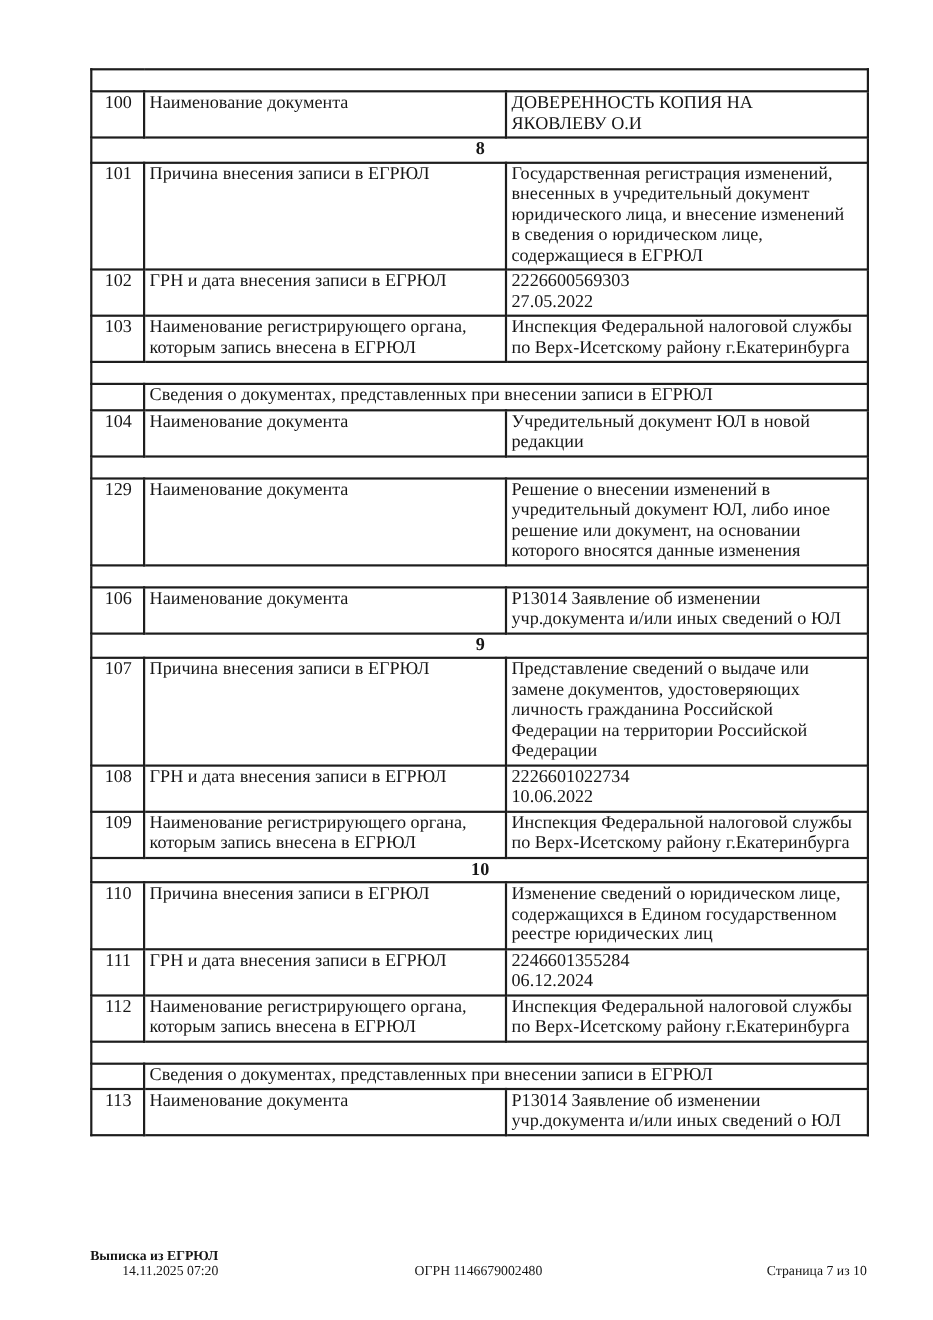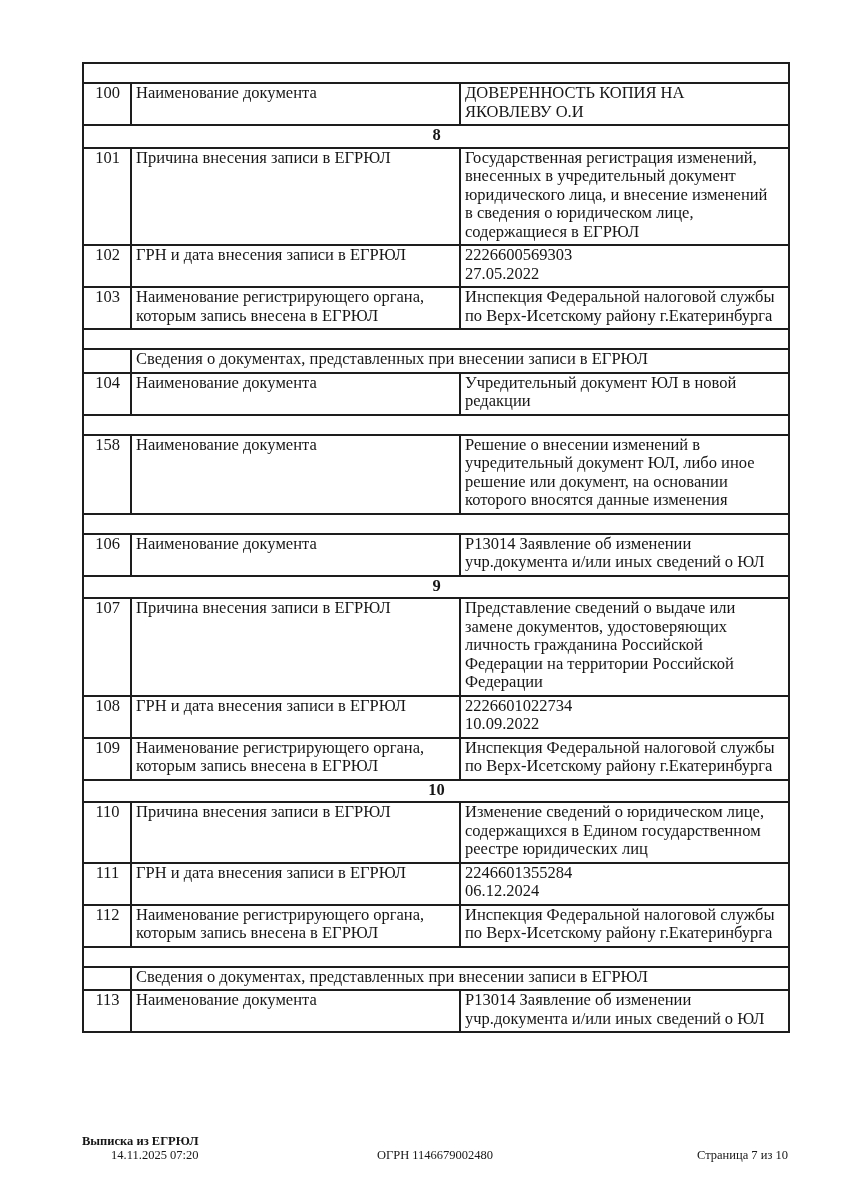--- a/index.html
+++ b/index.html
@@ -140,21 +140,21 @@
       <tr class="row-field">
         <td class="num-cell">104</td>
         <td class="label-cell">Наименование документа</td>
         <td class="value-cell">Учредительный документ ЮЛ в новой
 редакции</td>
       </tr>
       <tr class="row-empty">
         <td colspan="3"></td>
       </tr>
       <tr class="row-field">
-        <td class="num-cell">158</td>
+        <td class="num-cell">129</td>
         <td class="label-cell">Наименование документа</td>
         <td class="value-cell">Решение о внесении изменений в
 учредительный документ ЮЛ, либо иное
 решение или документ, на основании
 которого вносятся данные изменения</td>
       </tr>
       <tr class="row-empty">
         <td colspan="3"></td>
       </tr>
       <tr class="row-field">
@@ -172,21 +172,21 @@
         <td class="value-cell">Представление сведений о выдаче или
 замене документов, удостоверяющих
 личность гражданина Российской
 Федерации на территории Российской
 Федерации</td>
       </tr>
       <tr class="row-field">
         <td class="num-cell">108</td>
         <td class="label-cell">ГРН и дата внесения записи в ЕГРЮЛ</td>
         <td class="value-cell">2226601022734
-10.09.2022</td>
+10.06.2022</td>
       </tr>
       <tr class="row-field">
         <td class="num-cell">109</td>
         <td class="label-cell">Наименование регистрирующего органа,
 которым запись внесена в ЕГРЮЛ</td>
         <td class="value-cell">Инспекция Федеральной налоговой службы
 по Верх-Исетскому району г.Екатеринбурга</td>
       </tr>
       <tr class="row-group">
         <td colspan="3">10</td>

